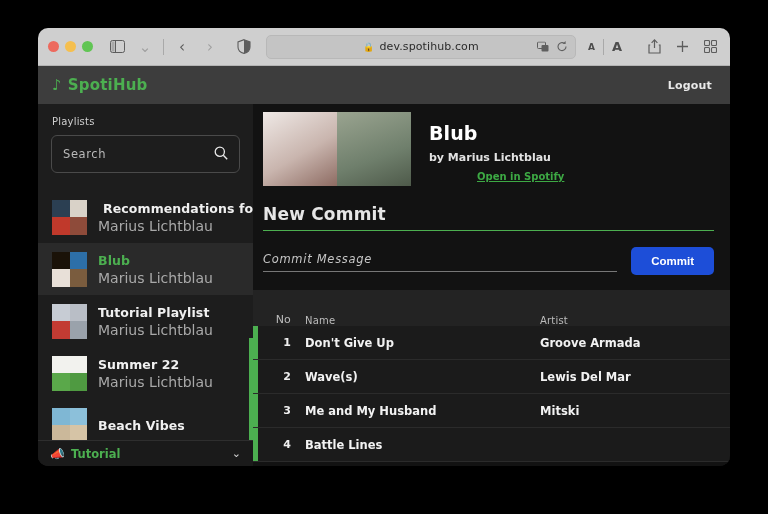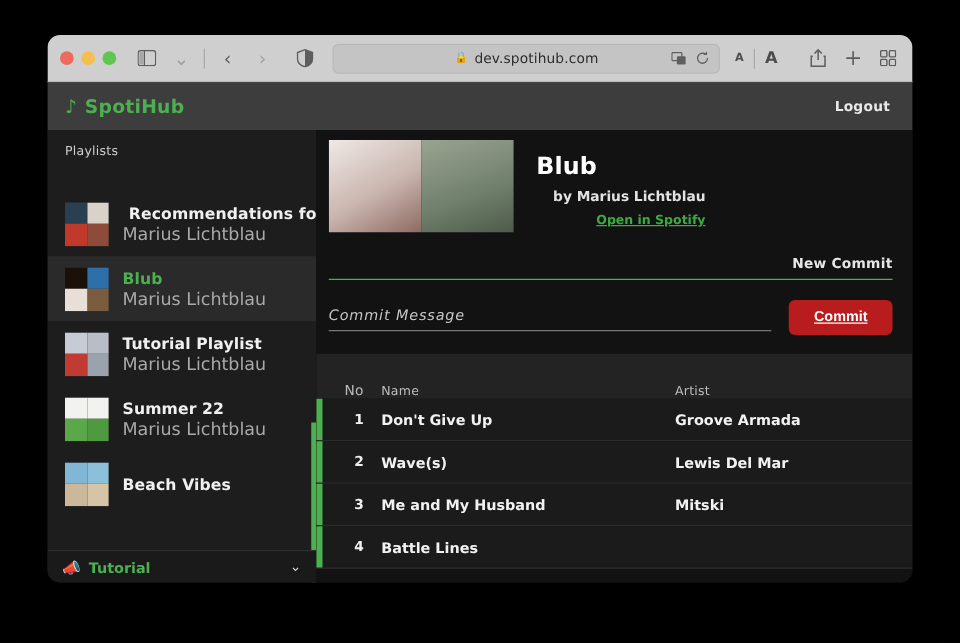--- a/index.html
+++ b/index.html
@@ -210,50 +210,49 @@
     grid-template-columns: 1fr 1fr;
     flex-shrink: 0;
     overflow: hidden;
   }
   .hero-art span { display: block; width: 100%; height: 100%; }
   .hero-meta { padding-top: 10px; }
   .hero-title {
     font-size: 19px; font-weight: 700; color: #fff;
     letter-spacing: 0.1px;
   }
-  .hero-by { font-size: 11px; color: #e2e2e2; font-weight: 700; margin-top: 7px; text-align: right; }
+  .hero-by { font-size: 11px; color: #e2e2e2; font-weight: 700; margin-top: 7px; }
   .hero-link {
     font-size: 10px; color: #3da944; font-weight: 700;
     text-decoration: underline; margin-top: 7px; display: inline-block; margin-left: 48px;
   }
 
   .commit-section { padding: 0 16px 0 10px; margin-top: 18px; }
   .commit-title {
-    text-align: right; font-size: 11px; color: #e6e6e6;
+    text-align: left; font-size: 17px; color: #e6e6e6;
     font-weight: 700; letter-spacing: 0.2px;
     padding-bottom: 6px;
   }
   .commit-rule { height: 1px; background: #4caf50; }
   .commit-row {
     display: flex; align-items: flex-end; gap: 14px;
     margin-top: 16px;
   }
   .commit-field { flex: 1; font-style: italic; }
   .commit-field .ph {
     color: #c6c6c6; font-size: 11.5px; letter-spacing: 0.7px;
     padding-bottom: 5px; display: block;
   }
   .commit-underline { height: 1px; background: #777; }
   .commit-btn {
-    background: #b91c1c; color: #fff;
+    background: #1d4ed8; color: #fff;
     font-size: 11.5px; font-weight: 700;
     border: none; border-radius: 5px;
     padding: 8px 20px;
     margin-bottom: -3px;
-    text-decoration: underline;
   }
 
   
   .table { margin-top: 18px; }
   .thead {
     display: flex; align-items: flex-end;
     background: #232323;
     height: 36px;
     font-size: 10px; color: #bcbcbc;
     letter-spacing: 0.2px;
@@ -370,20 +369,31 @@
         <span>SpotiHub</span>
       </div>
       <div class="logout">Logout</div>
     </div>
 
     <div class="body-row">
 
       <div class="sidebar">
         <div class="side-label">Playlists</div>
 
+        <div class="search-wrap">
+          <div class="search-box">
+            <span class="ph">Search</span>
+            <span class="mag">
+              <svg width="14" height="14" viewBox="0 0 14 14">
+                  <circle cx="5.8" cy="5.8" r="4.6" fill="none" stroke="#e8e8e8" stroke-width="1.3"></circle>
+                  <line x1="9.3" y1="9.3" x2="13.2" y2="13.2" stroke="#e8e8e8" stroke-width="1.4"></line>
+                </svg>
+            </span>
+          </div>
+        </div>
 
         <div class="plist">
           <div class="p-item">
             <div class="p-thumb">
               <span style="background:#2b3f52"></span>
                 <span style="background:#d9d2c8"></span>
                 <span style="background:#c0392b"></span>
                 <span style="background:#8e4b3a"></span>
             </div>
             <div class="p-text">

